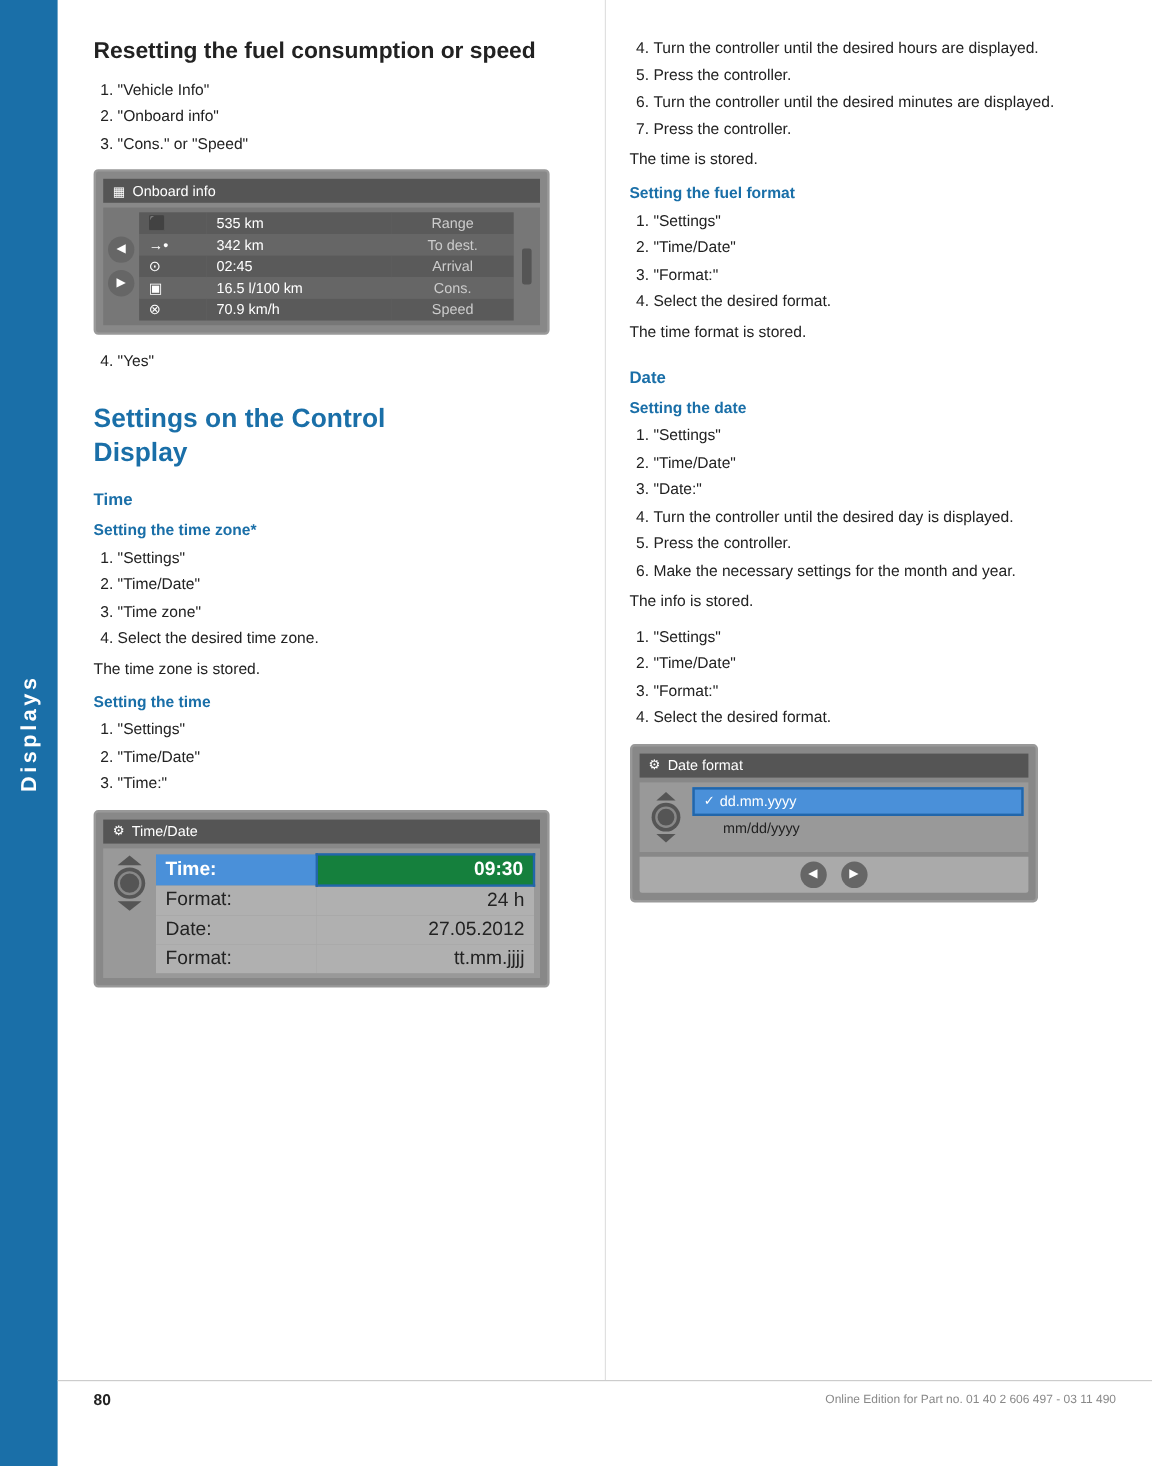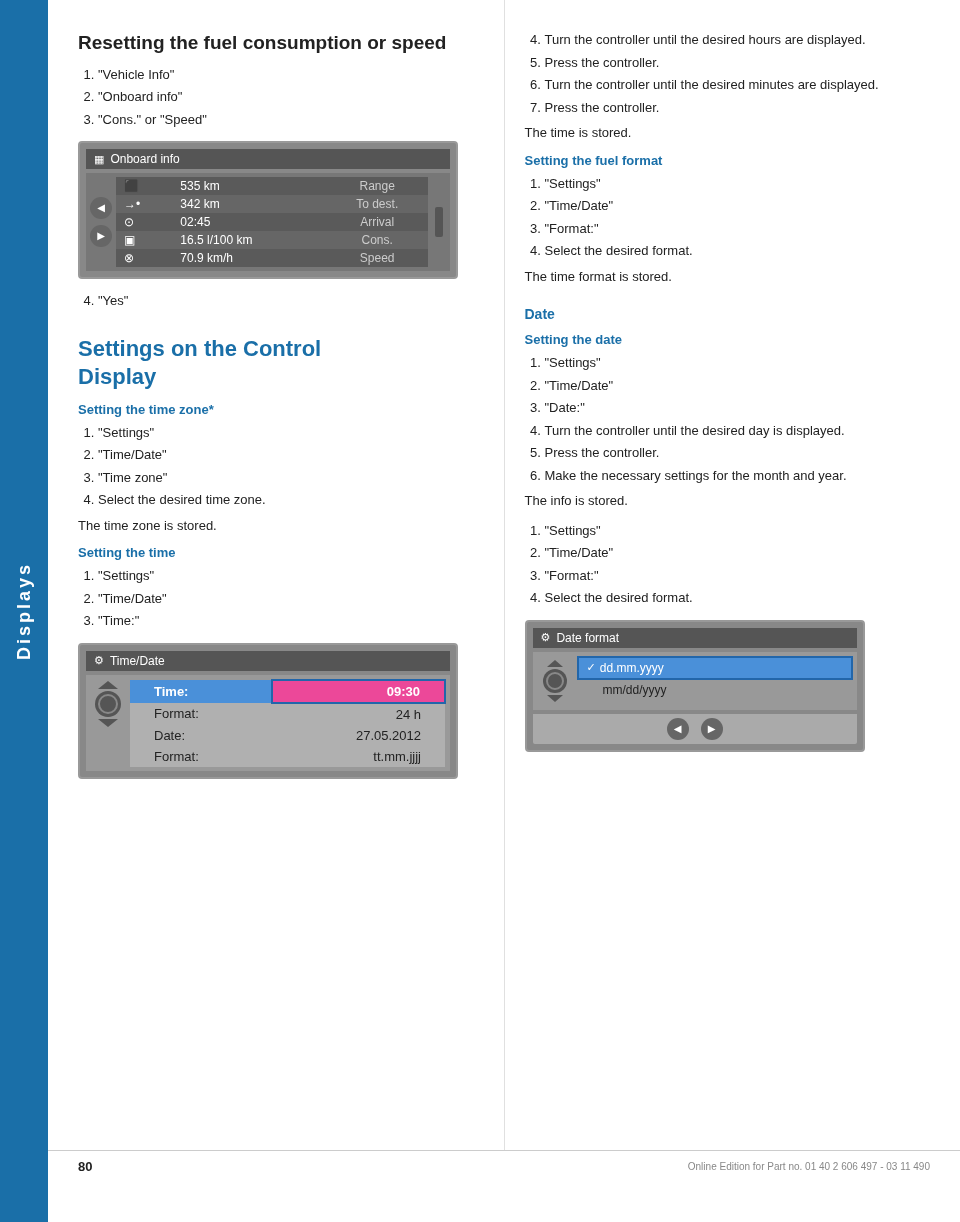--- a/index.html
+++ b/index.html
@@ -163,22 +163,22 @@
       padding: 6px;
       width: 380px;
     }
 
     .timedate-table {
       width: 100%;
       border-collapse: collapse;
     }
 
     .timedate-table tr td {
-      padding: 3px 24px;
-      font-size: 13px;
+      padding: 3px 8px;
+      font-size: 16px;
       color: #222;
       background: #b0b0b0;
     }
 
     .timedate-table tr:first-child td {
       background: #4a90d9;
       color: #fff;
       font-weight: bold;
     }
 
@@ -330,20 +330,21 @@
         <ol start="4">
           <li><span>"Yes"</span></li>
         </ol>
 
         <div style="margin-top: 24px;">
           <div class="big-heading">
             <span>Settings on the Control</span><br>
             <span>Display</span>
           </div>
 
+          <h3 class="subsection-heading">Time</h3>
 
           <h4 class="subsubsection-heading">Setting the time zone*</h4>
           <ol>
             <li><span>"Settings"</span></li>
             <li><span>"Time/Date"</span></li>
             <li><span>"Time zone"</span></li>
             <li><span>Select the desired time zone.</span></li>
           </ol>
           <p class="note-text">The time zone is stored.</p>
 
@@ -367,21 +368,21 @@
                 <div style="width:26px; height:26px; background:#555; border-radius:50%; margin:0 auto; display:flex; align-items:center; justify-content:center;">
                   <div style="width:20px; height:20px; border-radius:50%; border:2px solid #888;"></div>
                 </div>
                 <div style="width:0; height:0; border-left:10px solid transparent; border-right:10px solid transparent; border-top:8px solid #555; margin: 2px auto 0;"></div>
               </div>
             </div>
             <table class="timedate-table" style="flex:1;">
               <tbody>
                   <tr class="" style="">
                 <td style="background:#4a90d9; color:#fff; font-weight:bold;">Time:</td>
-                <td style="background:#ec4899; color:#fff; font-weight:bold; text-align:right; border:2px solid #2266aa;">09:30</td>
+                <td style="background:#15803d; color:#fff; font-weight:bold; text-align:right; border:2px solid #2266aa;">09:30</td>
               </tr>
               <tr>
                 <td style="background:#b0b0b0; color:#222;">Format:</td>
                 <td style="background:#b0b0b0; color:#222; text-align:right;">24 h</td>
               </tr>
               <tr>
                 <td style="background:#b0b0b0; color:#222;">Date:</td>
                 <td style="background:#b0b0b0; color:#222; text-align:right;">27.05.2012</td>
               </tr>
               <tr>

